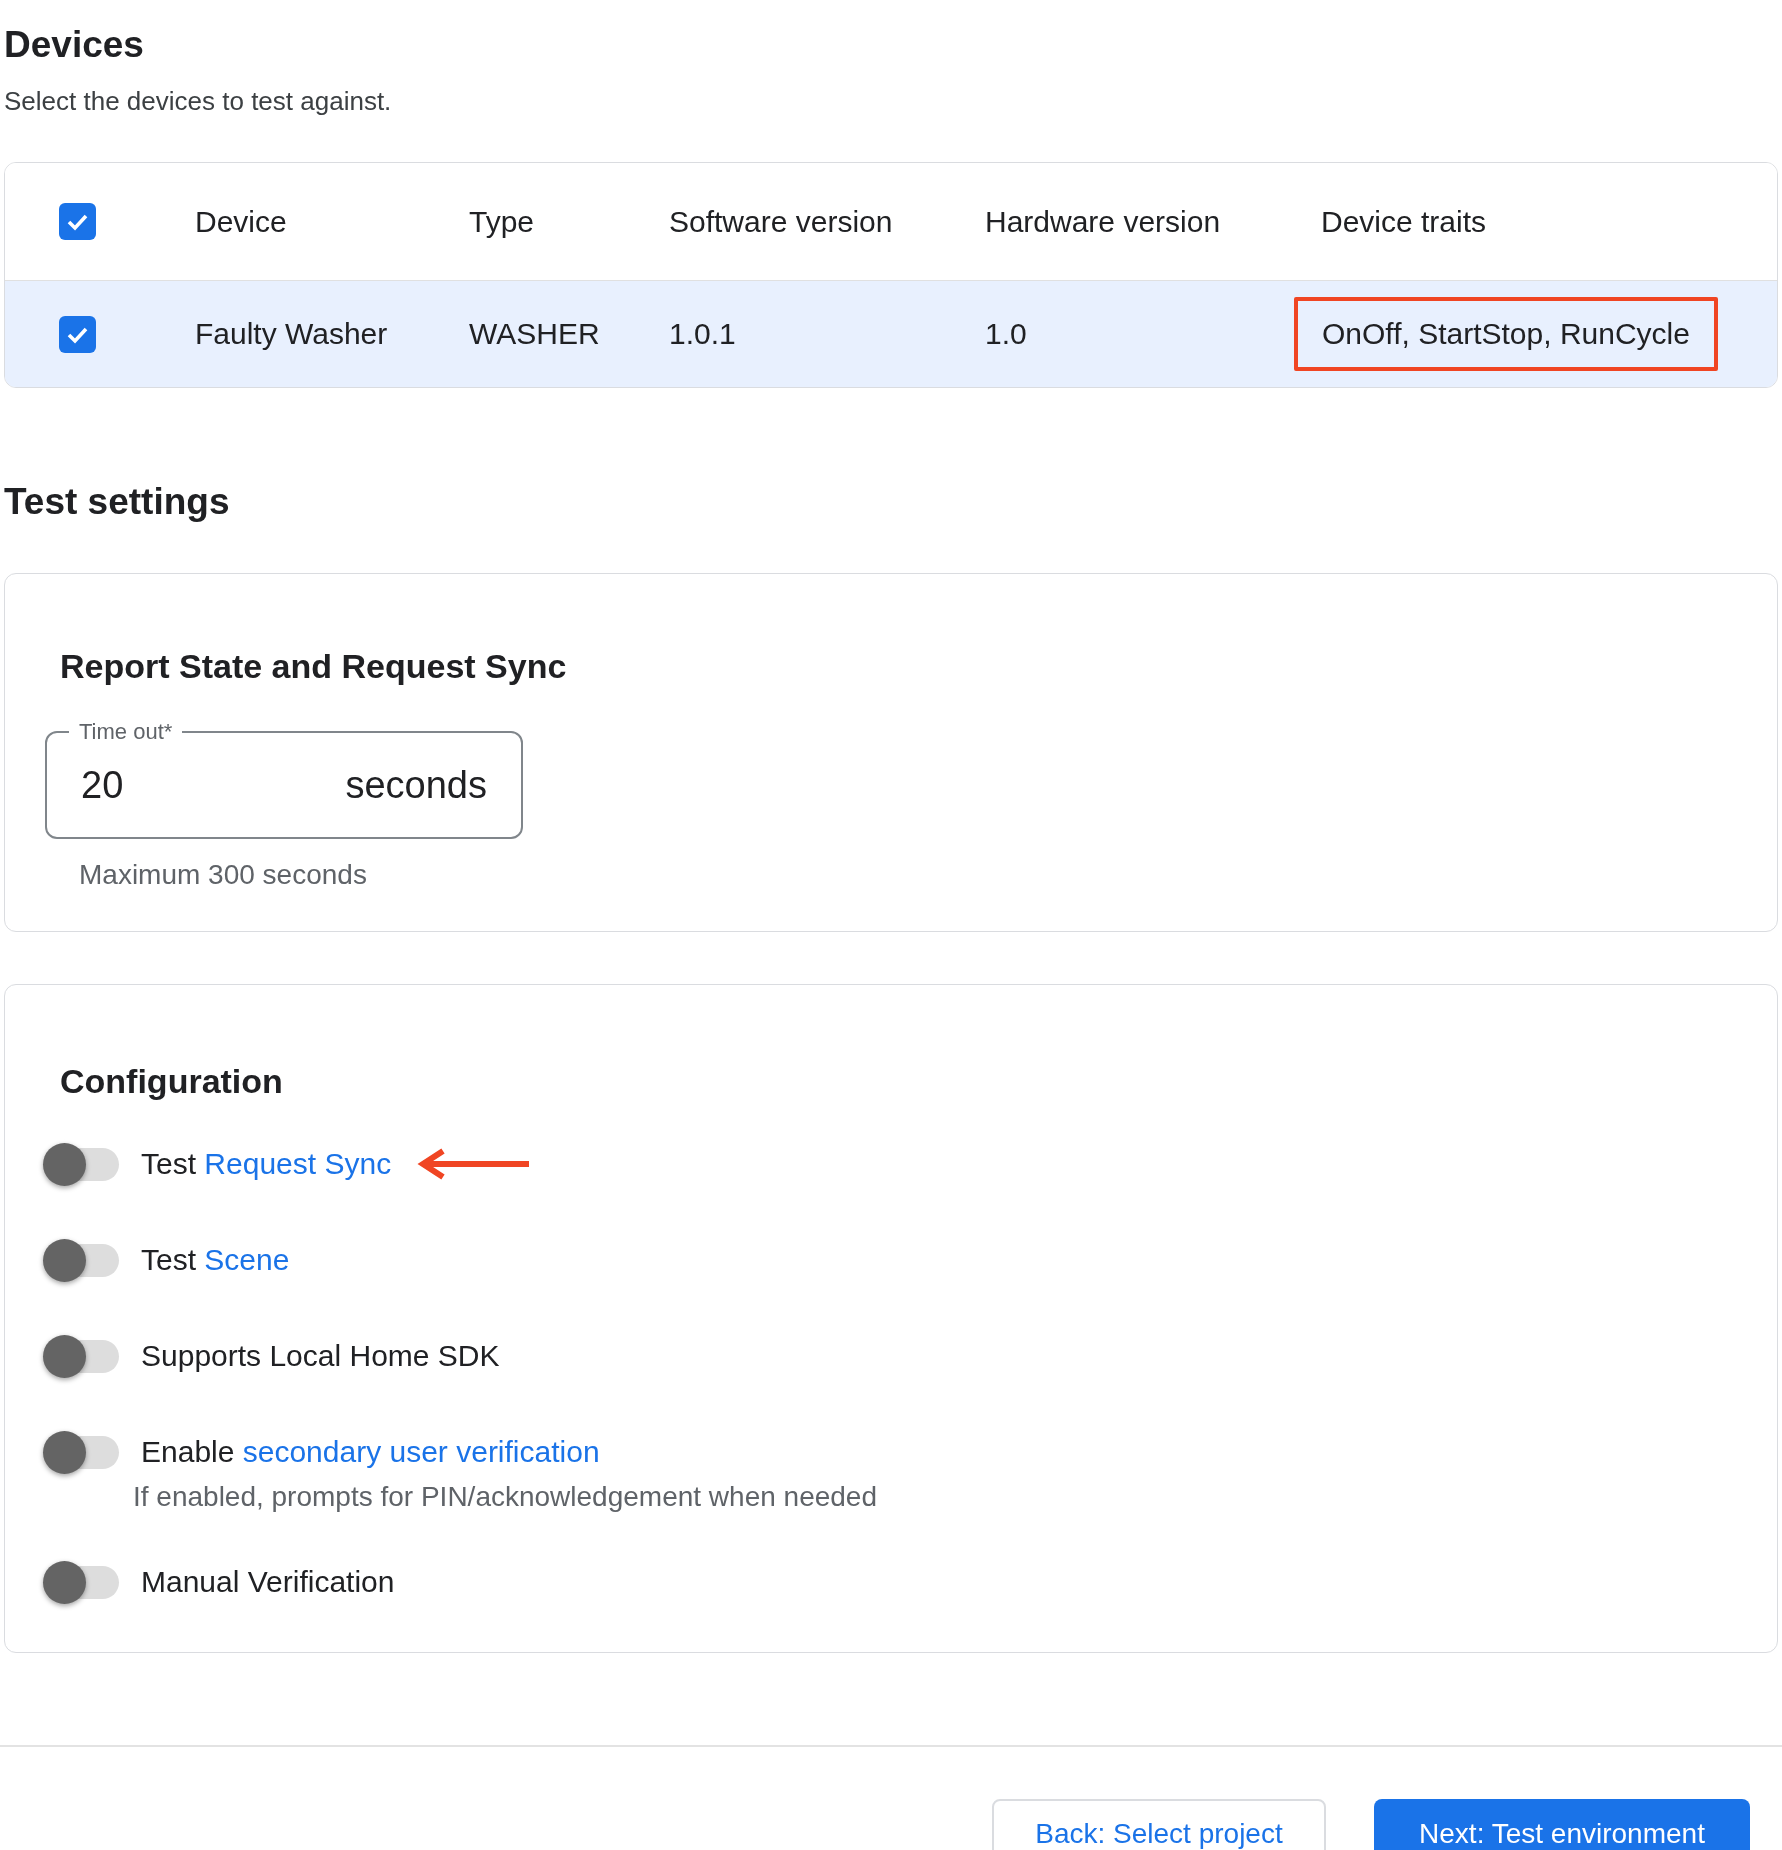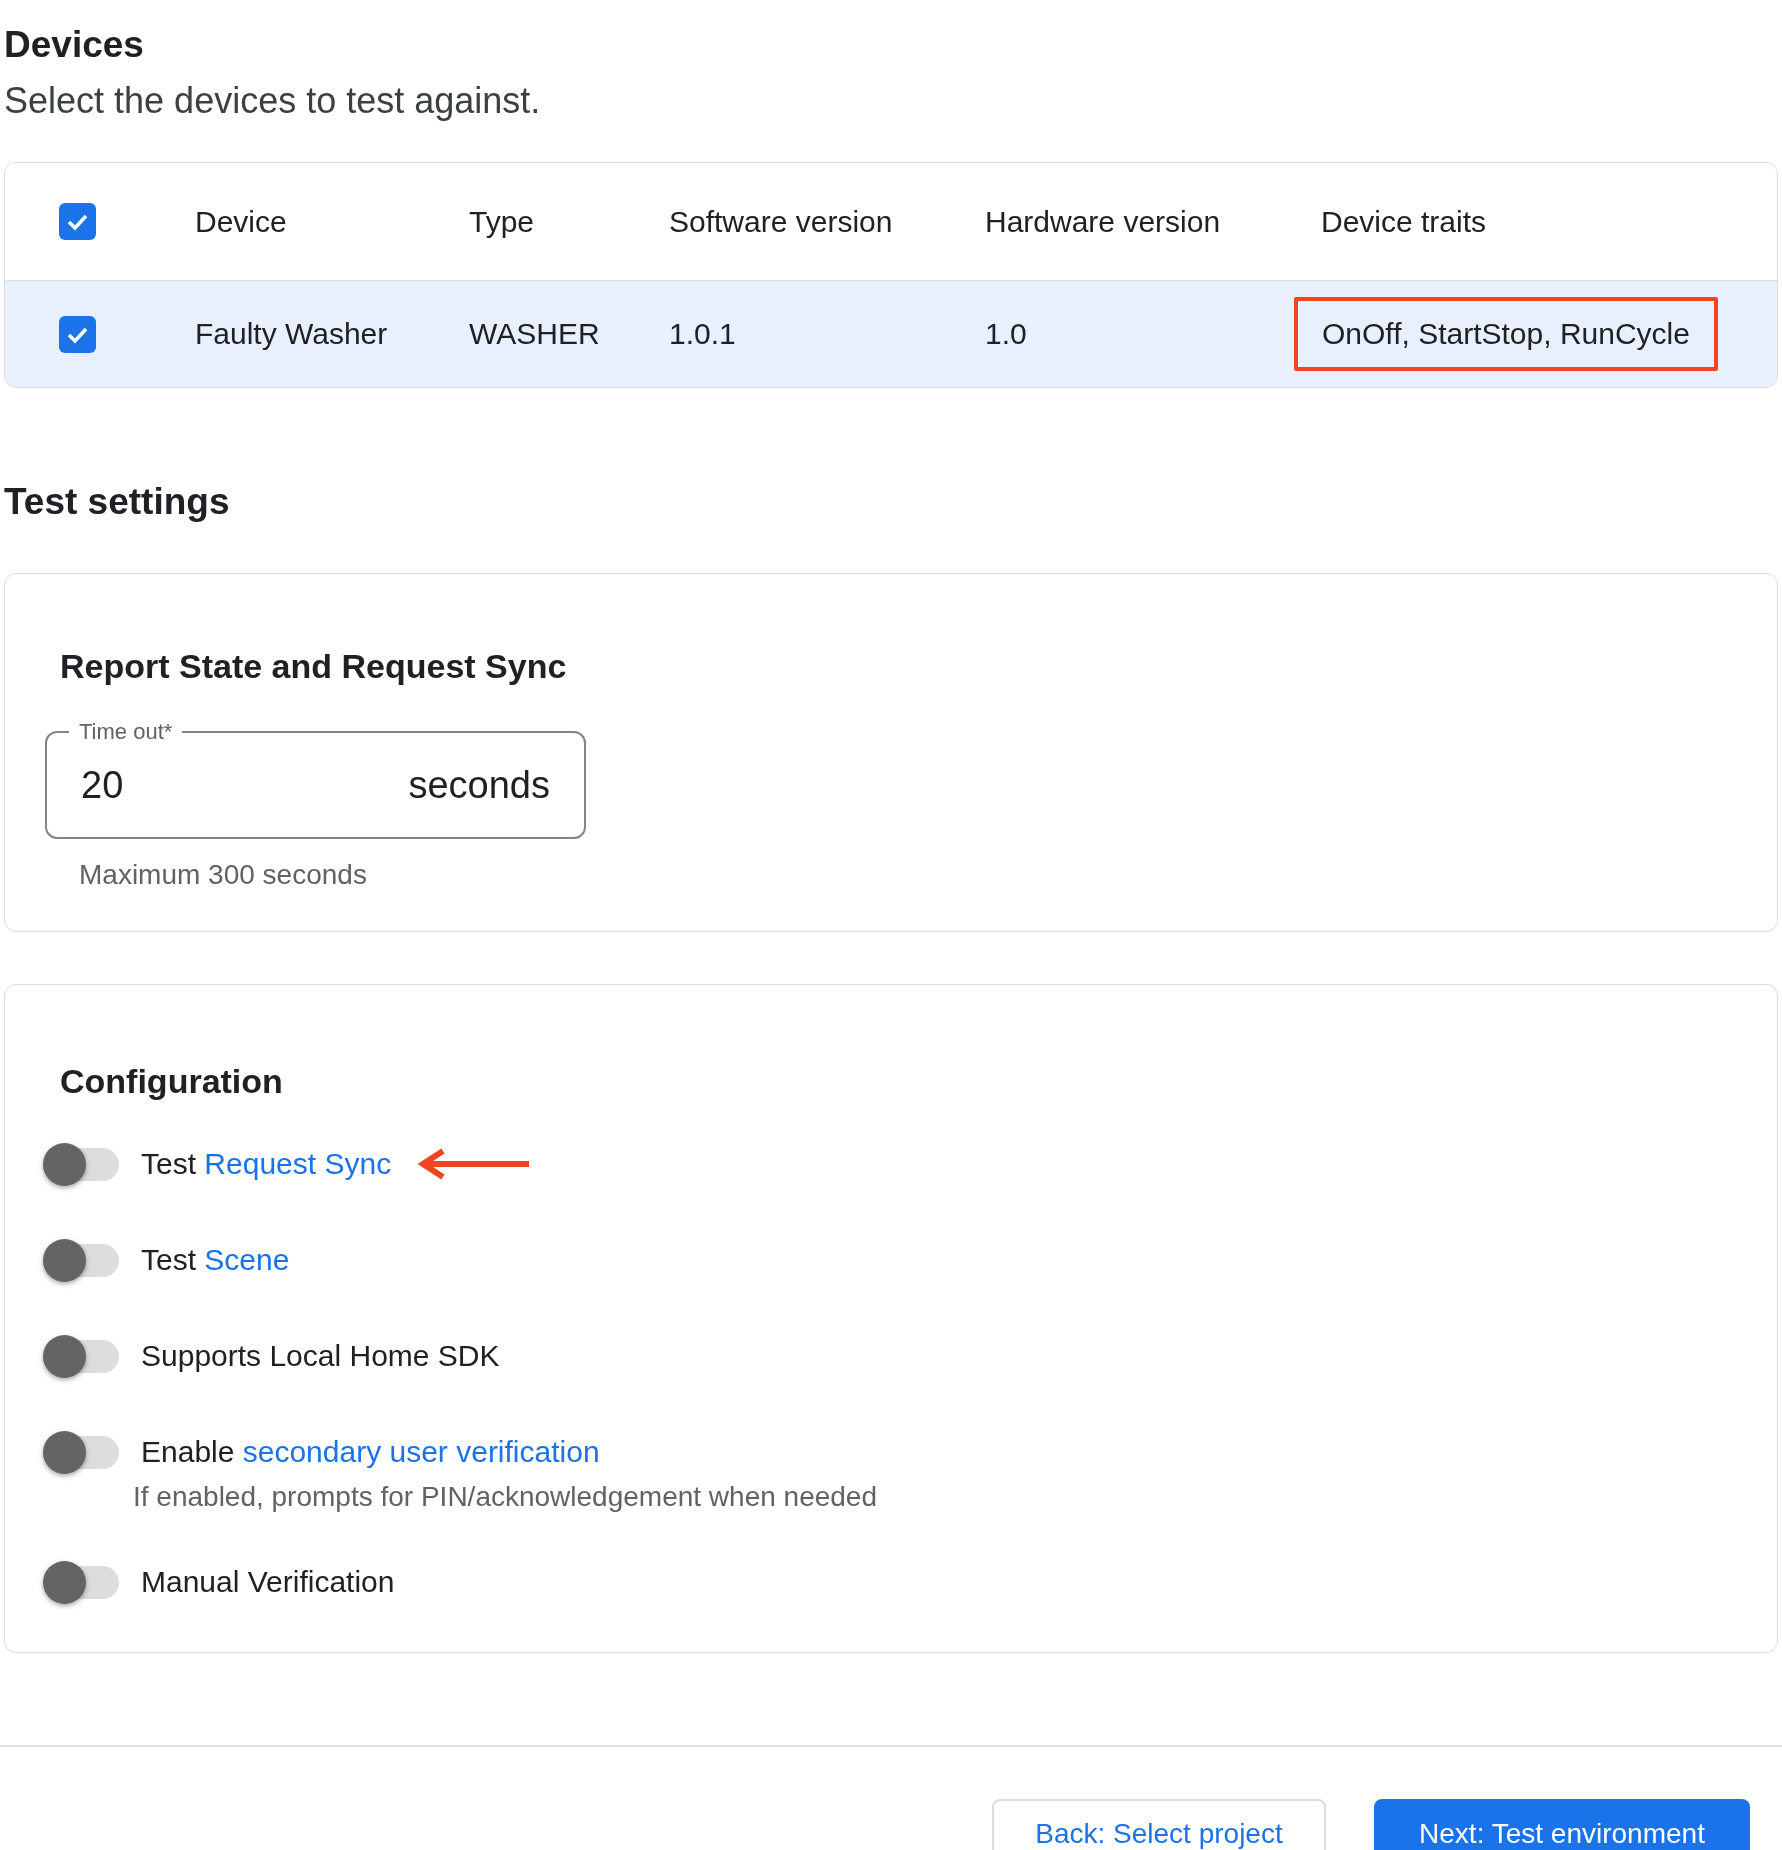--- a/index.html
+++ b/index.html
@@ -14,21 +14,21 @@
   *{box-sizing:border-box;}
   html,body{margin:0;padding:0;}
   body{
     width:1782px;height:1850px;overflow:hidden;
     background:#ffffff;color:var(--ink);
     font-family:"Liberation Sans","DejaVu Sans",sans-serif;
   }
   .page{padding:0 4px;}
 
   h1.section-title{font-size:37px;line-height:46px;font-weight:700;margin:0;padding-top:22px;color:var(--ink);}
-  p.subtitle{font-size:36px;line-height:38px;margin:14px 0 0;color:var(--ink2);}
+  p.subtitle{font-size:26px;line-height:38px;margin:14px 0 0;color:var(--ink2);}
 
   
   .table-card{
     margin-top:42px;border:1px solid var(--line);border-radius:12px;overflow:hidden;background:#fff;
   }
   .thead,.trow{display:flex;align-items:center;}
   .thead{height:118px;background:#fff;border-bottom:1px solid #e0e0e0;font-weight:500;font-size:30px;color:var(--ink);}
   .trow{height:106px;background:var(--rowbg);font-size:30px;color:var(--ink);}
   .col-check{width:190px;display:flex;align-items:center;}
   .col-device{width:274px;}
@@ -51,21 +51,21 @@
     border:1.5px solid var(--line);border-radius:12px;background:#fff;
     padding:0 40px 40px;
   }
   .card.report{margin-top:49px;}
   .card.config{margin-top:52px;padding-bottom:48px;}
   .card h3{font-size:34px;line-height:42px;font-weight:700;margin:15px;padding-top:56px;color:var(--ink);}
   .card.config h3{padding-top:60px;}
 
   
   .field{
-    position:relative;margin-top:44px;width:541px;height:108px;
+    position:relative;margin-top:44px;width:478px;height:108px;
     border:2px solid #80868b;border-radius:12px;
     display:flex;align-items:center;justify-content:space-between;
     padding:0 34px;cursor:text;background:#fff;
   }
   .field-label{
     position:absolute;top:-14px;left:22px;background:#fff;padding:0 10px;
     font-size:22px;color:var(--gray);line-height:26px;
   }
   .field-value,.field-unit{font-size:38px;color:var(--ink);}
   .field-helper{margin:20px 0 0 34px;font-size:28px;color:var(--gray);}

